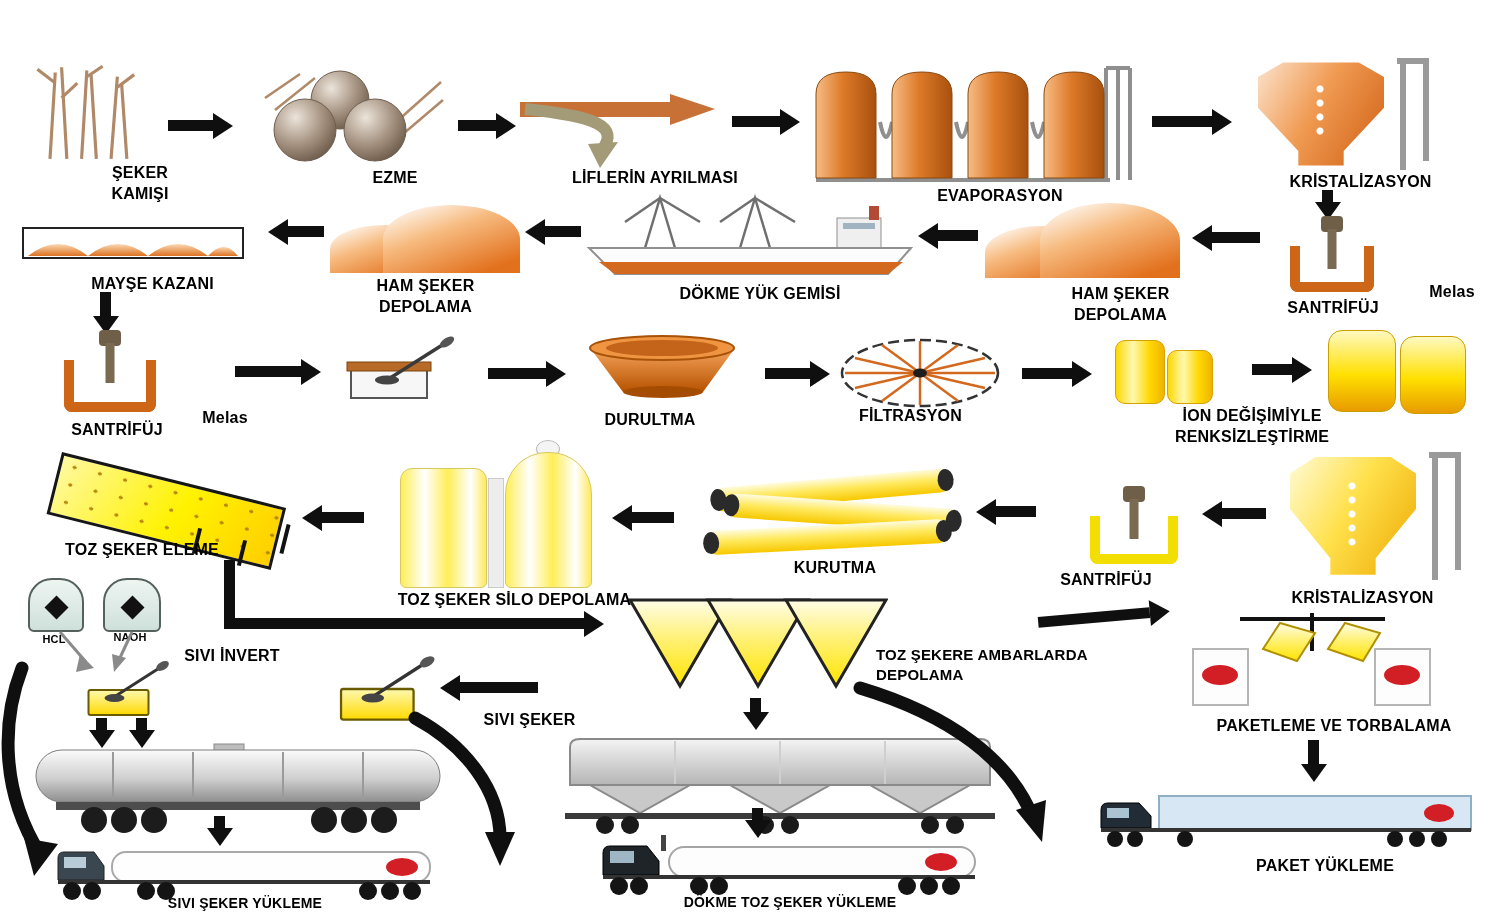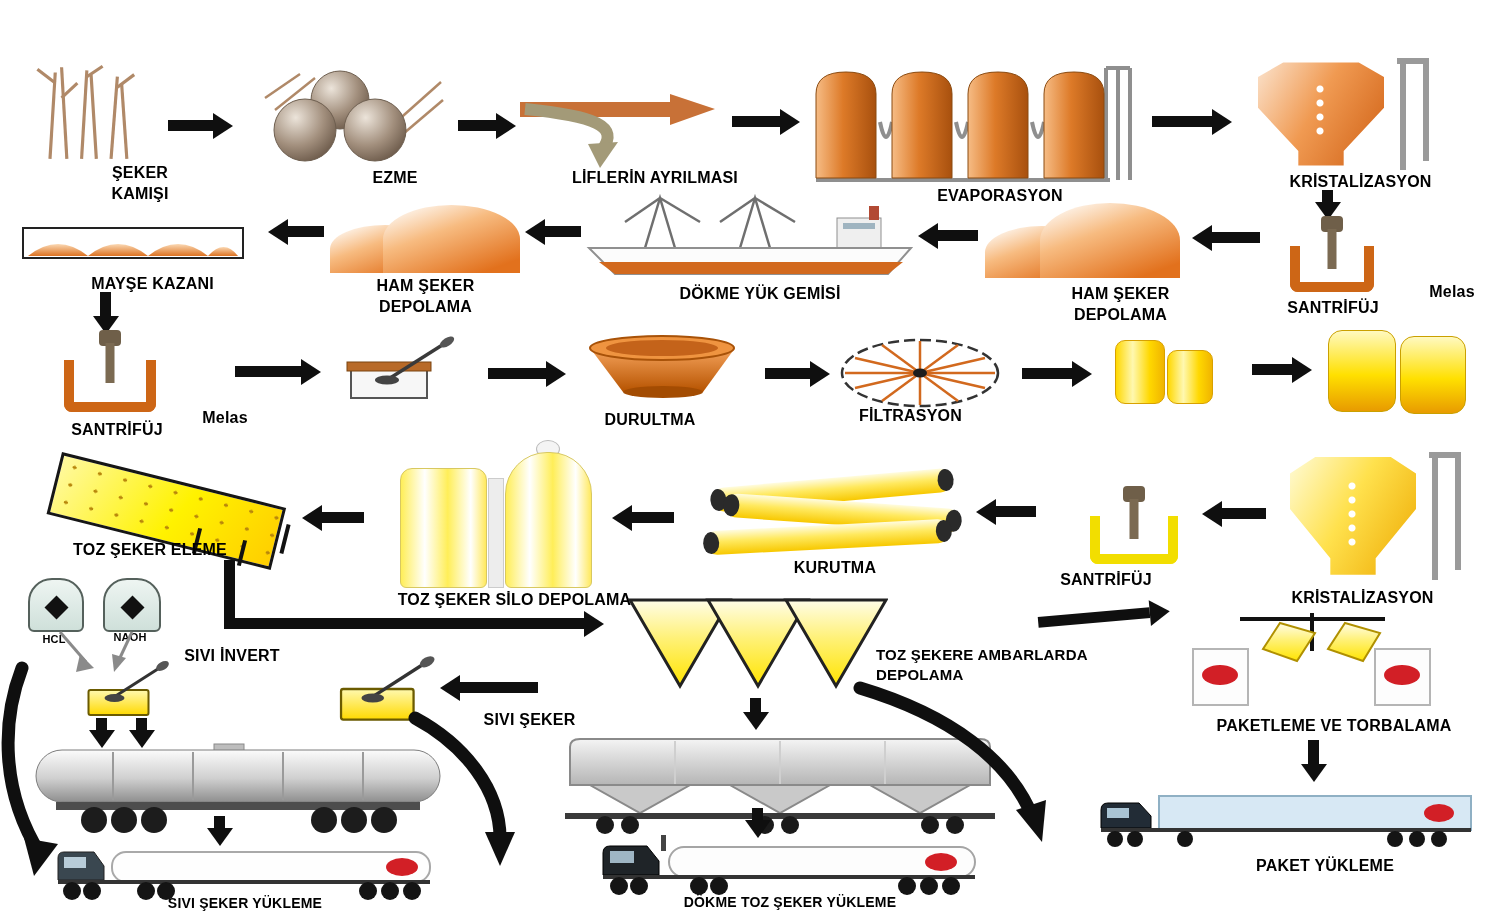--- a/index.html
+++ b/index.html
@@ -308,20 +308,21 @@
       </g>
       <ellipse cx="82" cy="37" rx="7" ry="4.5" fill="#1d1d1d"></ellipse>
     </svg>
   </div>
   <div class="label" style="left:828px;top:406px;width:165px">FİLTRASYON</div>
 
   <div class="ar h r" style="left:1022px;top:368px;width:50px"></div>
 
   <div class="col" style="left:1115px;top:340px;width:48px;height:62px"></div>
   <div class="col" style="left:1167px;top:350px;width:44px;height:52px"></div>
+  <div class="label" style="left:1132px;top:406px;width:240px">İON DEĞİŞİMİYLE RENKSİZLEŞTİRME</div>
 
   <div class="ar h r" style="left:1252px;top:364px;width:40px"></div>
 
   <div class="ytank" style="left:1328px;top:330px;width:66px;height:80px"></div>
   <div class="ytank" style="left:1400px;top:336px;width:64px;height:76px"></div>
 
   <div class="vessel yellow" style="left:1290px;top:452px;width:180px;height:128px">
     <div class="ph"></div>
       <div class="pv1"></div>
       <div class="pv2"></div>
@@ -355,21 +356,21 @@
   <div class="icon" style="left:536px;top:440px;width:22px;height:16px;background:#f4f4f4;border:1px solid #bbb;border-radius:50%"></div>
   <div class="silo" style="left:505px;top:452px;width:85px;height:134px;border-radius:42px 42px 6px 6px"></div>
   <div class="label" style="left:382px;top:590px;width:265px">TOZ ŞEKER SİLO DEPOLAMA</div>
 
   <div class="ar h l" style="left:322px;top:512px;width:42px"></div>
 
   <div class="sieve" style="left:62px;top:452px;width:225px;height:58px"></div>
   <div class="sleg" style="left:195px;top:528px;height:26px"></div>
   <div class="sleg" style="left:240px;top:540px;height:26px"></div>
   <div class="sleg" style="left:283px;top:524px;height:30px"></div>
-  <div class="label" style="left:55px;top:540px;width:190px">TOZ ŞEKER ELEME</div>
+  <div class="label" style="left:47px;top:540px;width:190px">TOZ ŞEKER ELEME</div>
 
   <div class="jar" style="left:28px;top:578px;width:52px;height:50px">
       <span class="diamond"></span>
     </div>
   <div class="label sm" style="left:28px;top:632px;width:52px">HCL</div>
   <div class="jar" style="left:103px;top:578px;width:54px;height:50px">
       <span class="diamond"></span>
     </div>
   <div class="label sm" style="left:100px;top:630px;width:60px">NAOH</div>
 

